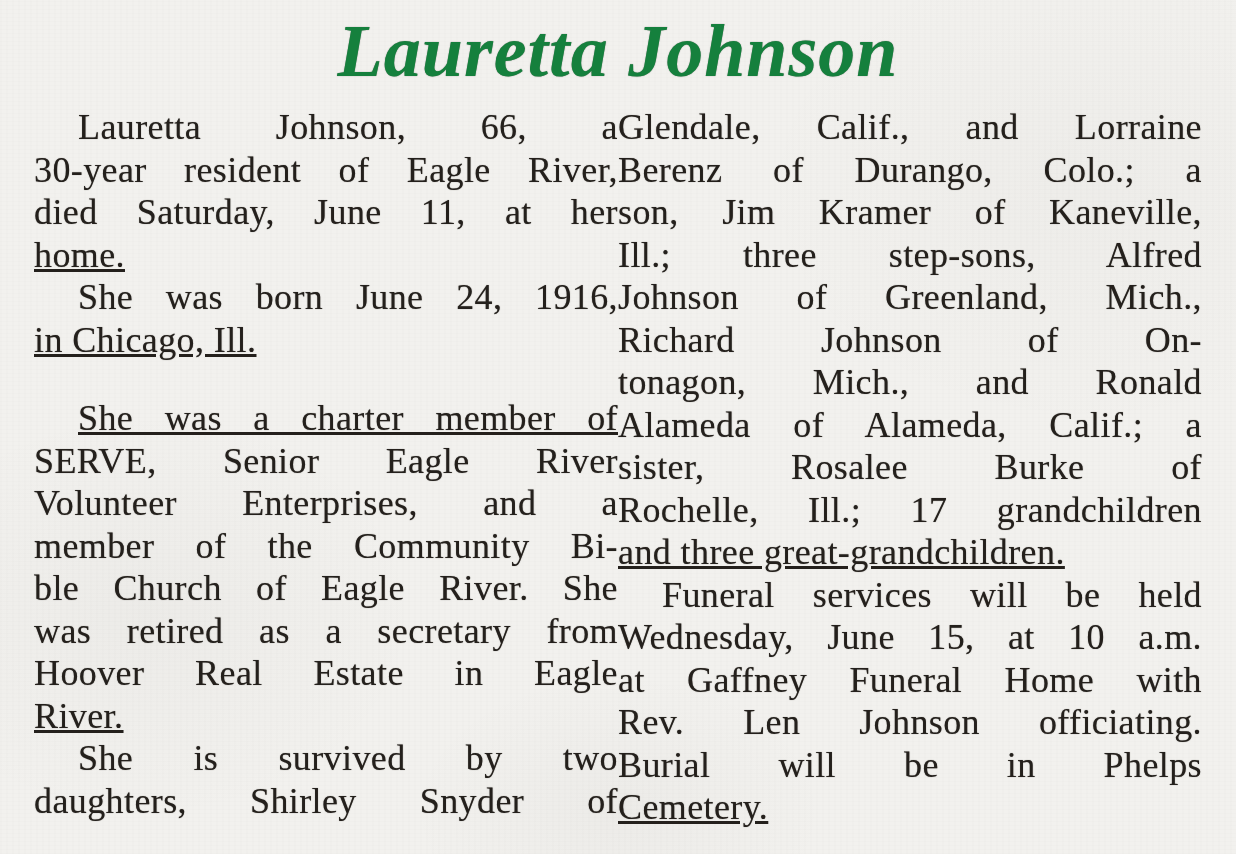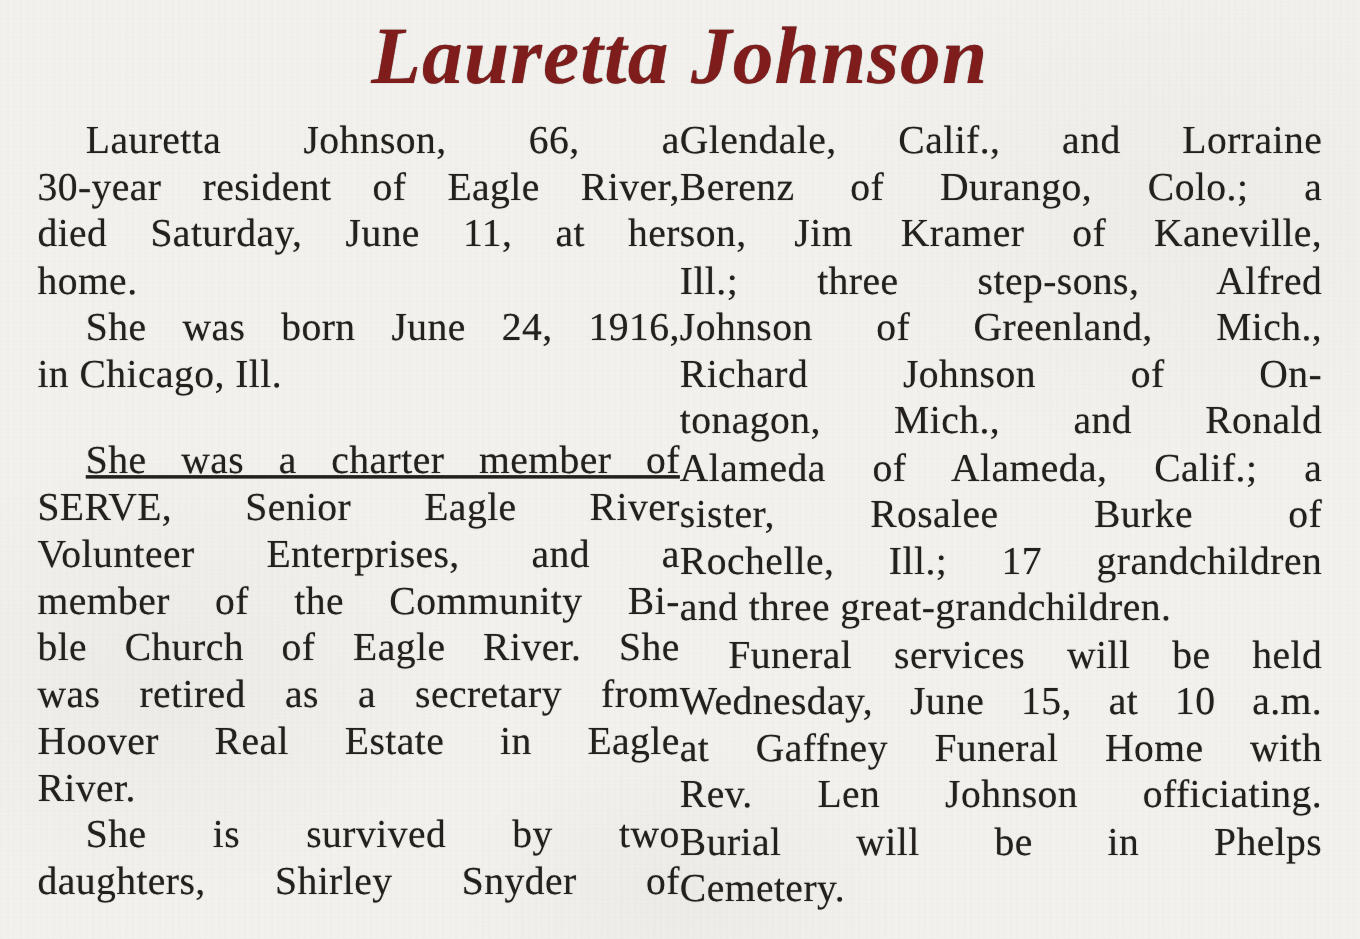--- a/index.html
+++ b/index.html
@@ -26,21 +26,21 @@
     box-sizing: border-box;
     padding-top: 8px;
   }
   .headline {
     text-align: center;
     font-size: 74px;
     line-height: 86px;
     font-weight: bold;
     font-style: italic;
     letter-spacing: 1px;
-    color: #7f1d1d;
+    color: #15803d;
     text-shadow: 0 0 1px rgba(20,16,10,0.55);
   }
   .columns {
     display: flex;
     padding: 12px 34px 0 34px;
   }
   .col {
     flex: 1 1 0;
     min-width: 0;
   }
@@ -49,20 +49,21 @@
     line-height: 42.5px;
     letter-spacing: 0.4px;
     text-align: justify;
     text-align-last: justify;
     text-justify: inter-word;
     color: #24201c;
     text-shadow: 0 0 1px rgba(30,26,20,0.5);
   }
   .line.para-end {
     text-align-last: left;
+    text-decoration: underline;
   }
   .line.indent {
     text-indent: 44px;
   }
   .line.gap {
     margin-top: 36px;
     text-decoration: underline;
   }
 </style>
 </head>

